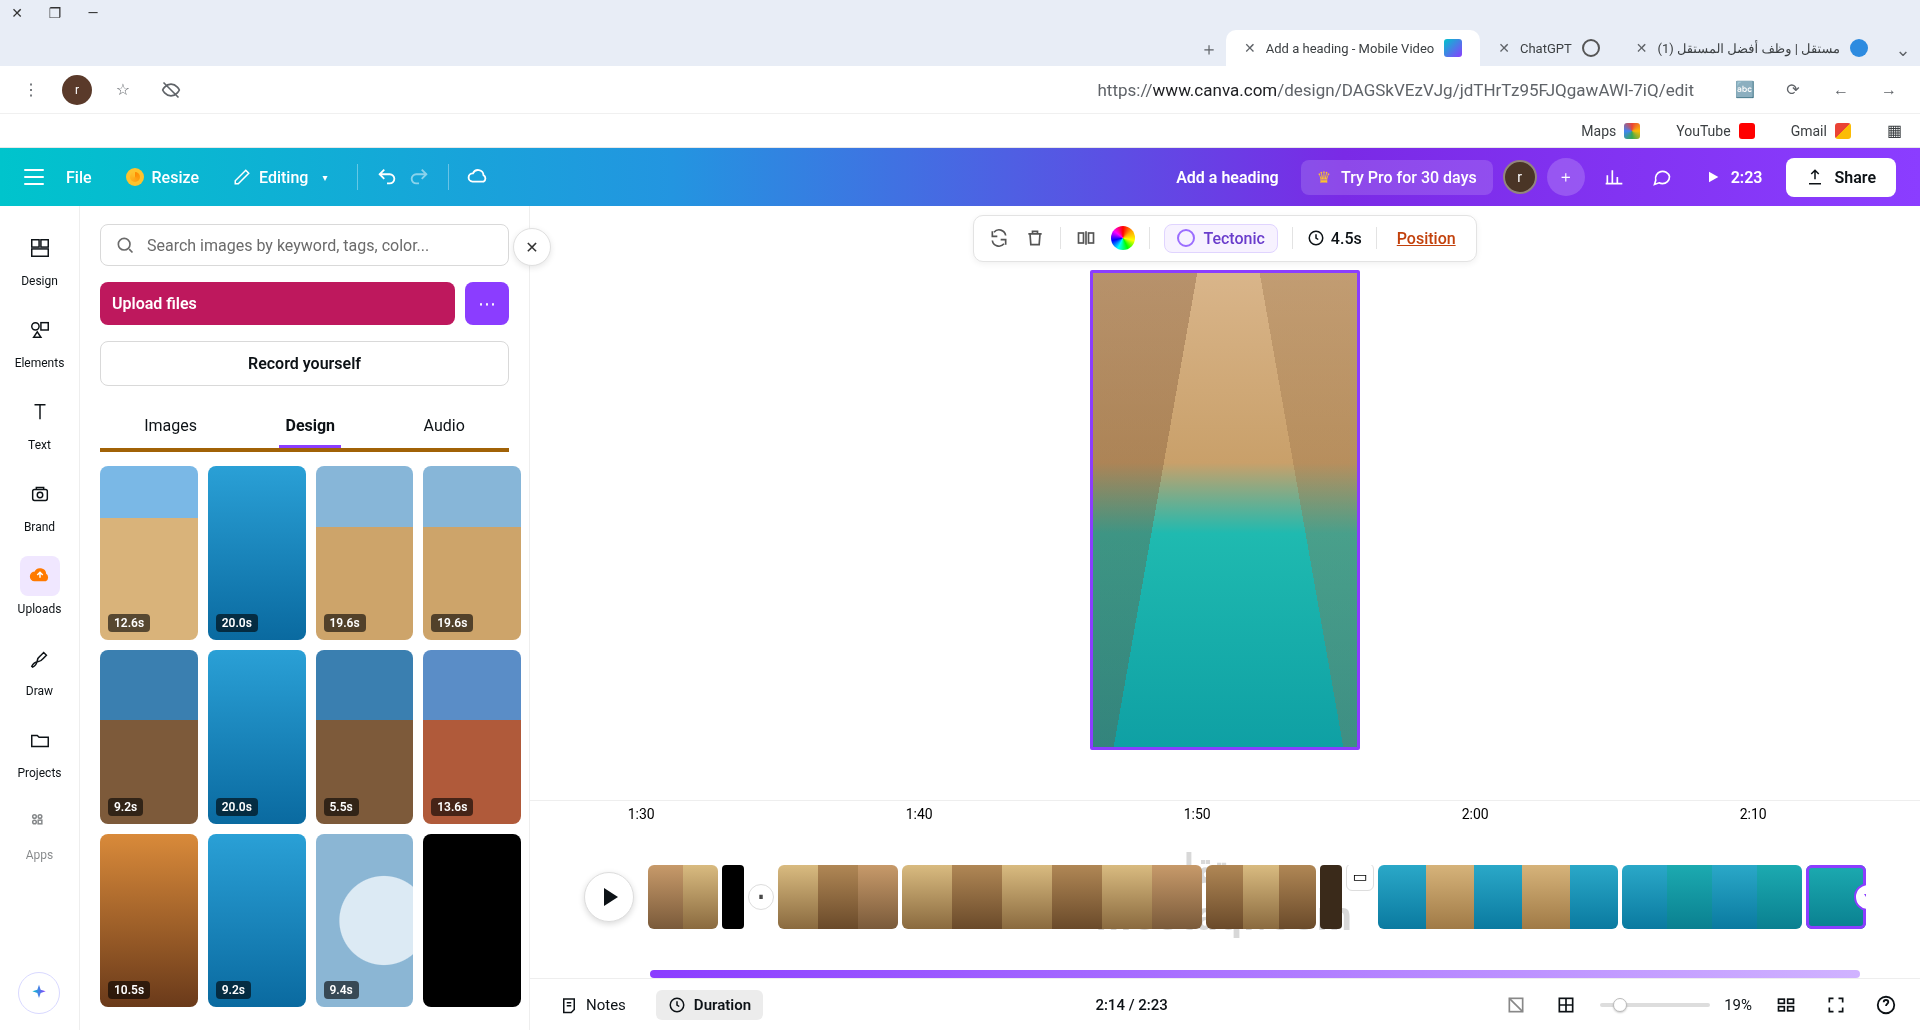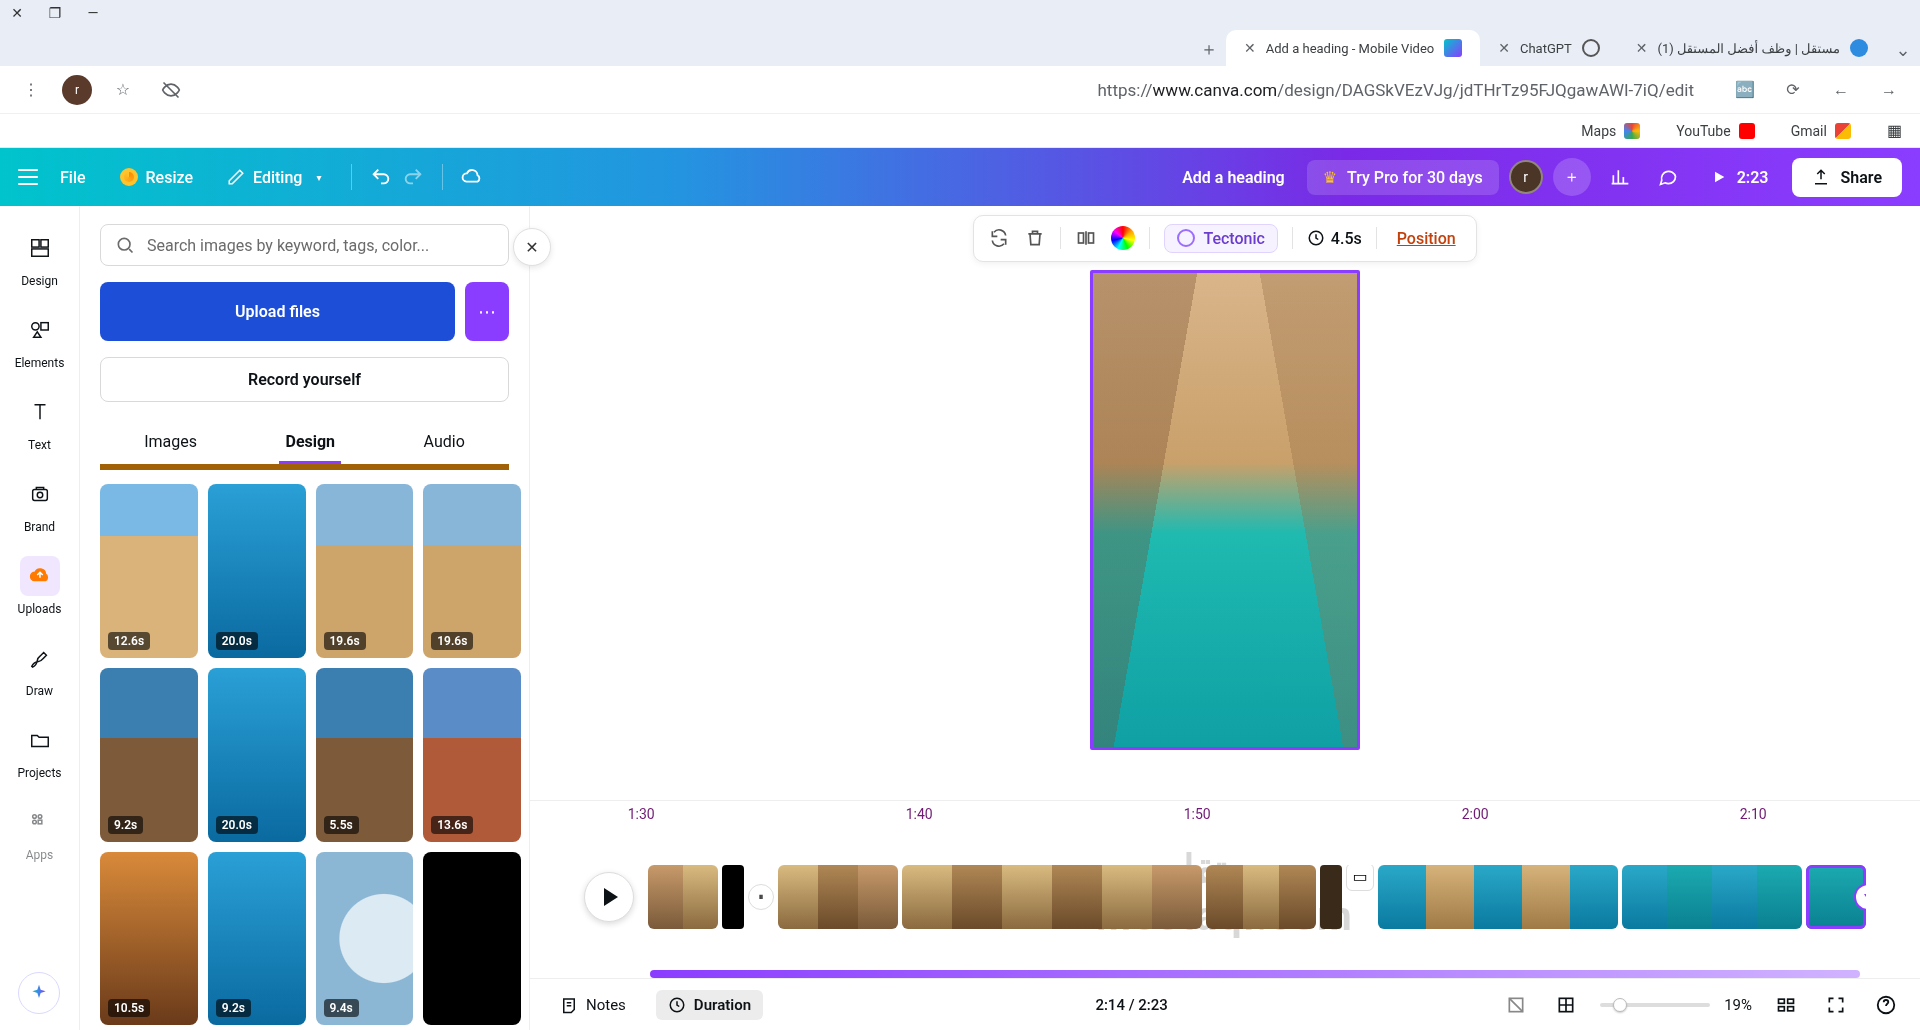--- a/index.html
+++ b/index.html
@@ -24,21 +24,21 @@
   .addrbar .avatar { width: 30px; height: 30px; border-radius: 50%; background: #5a3a2a; color:#fff; font-size:12px; display:flex;align-items:center;justify-content:center; }
   .addrbar .url { flex: 1; text-align: right; padding-right: 20px; font-size: 17px; color: #5f6368; }
   .addrbar .url .host { color: #202124; }
 
   
   .bookbar { height: 34px; background: #fff; display: flex; align-items: center; justify-content: flex-end; padding: 0 18px; gap: 36px; font-size: 14px; color:#3c4043; border-bottom: 1px solid #e8e8e8; }
   .bookbar .bm { display:flex; align-items:center; gap:8px; }
   .bm-icon { width:16px; height:16px; border-radius:3px; }
 
   
-  .topbar { height: 58px; background: linear-gradient(90deg, #00c4cc 0%, #2395e0 35%, #7a2ae6 70%, #8b3dff 100%); display:flex; align-items:center; padding: 0 18px; color:#fff; gap: 10px; }
+  .topbar { height: 58px; background: linear-gradient(90deg, #00c4cc 0%, #2395e0 35%, #7a2ae6 70%, #8b3dff 100%); display:flex; align-items:center; padding: 0 24px; color:#fff; gap: 10px; }
   .topbar .hamburger { width: 20px; height: 16px; display:flex; flex-direction:column; justify-content:space-between; }
   .topbar .hamburger span { height:2px; background:#fff; border-radius:1px; }
   .topbar .menu-item { padding: 6px 12px; font-size: 16px; font-weight: 500; display:flex; align-items:center; gap:8px; }
   .topbar .crown { width:18px;height:18px; background:#fec32d; border-radius:50%; display:inline-block; position:relative; }
   .topbar .crown::after{content:"";position:absolute;inset:4px;background:conic-gradient(#ff8a00,#fec32d);border-radius:50%;}
   .topbar .editing-dd::after { content:"▾"; margin-left:6px; font-size:10px; }
   .topbar .vsep { width:1px; height:26px; background: rgba(255,255,255,.35); margin:0 8px; }
   .topbar .tool-icon { width:22px; height:22px; display:flex; align-items:center; justify-content:center;}
   .topbar .flex-spacer { flex:1; }
   .topbar .try-pro { background: rgba(255,255,255,.15); padding: 8px 16px; border-radius: 8px; display:flex; align-items:center; gap:10px; font-weight:500; }
@@ -58,24 +58,24 @@
   .vnav .vicon-wrap{width:40px;height:40px;border-radius:8px;display:flex;align-items:center;justify-content:center;}
   .vnav .vicon { width:22px;height:22px; }
   .vnav .ai-bubble{position:absolute;bottom:16px;left:18px;width:42px;height:42px;border-radius:50%;border:1px solid #d9d9ff;display:flex;align-items:center;justify-content:center;}
 
   
   .panel { width: 450px; border-right:1px solid #eee; display:flex; flex-direction:column; position:relative; }
   .close-panel { position:absolute; right:-22px; top:22px; width:38px;height:38px;border-radius:50%;background:#fff;border:1px solid #e0e0e0;display:flex;align-items:center;justify-content:center;font-size:16px;color:#333; box-shadow:0 2px 6px rgba(0,0,0,.1);}
   .panel-inner{padding:18px 20px 0 20px; display:flex;flex-direction:column;gap:16px;}
   .search-box { display:flex;align-items:center;gap:12px;border:1px solid #d9d9d9;border-radius:8px;padding:10px 14px;color:#6b6b6b; font-size:16px;}
   .btn-row{display:flex;gap:10px;}
-  .btn-upload{flex:1;background:#1d4ed8;color:#fff;border-radius:8px;padding:20px;text-align:center;font-weight:600;font-size:16px;}
+  .btn-upload{flex:1;background:#be185d;color:#fff;border-radius:8px;padding:12px;font-weight:600;font-size:16px;}
   .btn-more{width:44px;background:#8b3dff;color:#fff;border-radius:8px;display:flex;align-items:center;justify-content:center;font-size:18px;}
   .btn-record{border:1px solid #d9d9d9;border-radius:8px;padding:12px;text-align:center;font-weight:600;font-size:16px;color:#0d1216;}
-  .ptabs{display:flex;justify-content:space-around;border-bottom:6px solid #a16207;margin-top:4px;}
+  .ptabs{display:flex;justify-content:space-around;border-bottom:4px solid #a16207;margin-top:4px;}
   .ptab{padding:10px 6px;font-size:16px;color:#0d1216;}
   .ptab.active{font-weight:700;border-bottom:3px solid #8b3dff;}
   .thumb-scroll{flex:1;overflow-y:auto;padding:14px 8px 14px 20px;}
   .thumb-scroll::-webkit-scrollbar{width:14px;}
   .thumb-scroll::-webkit-scrollbar-thumb{background:#c8c8c8;border-radius:8px;border:3px solid #fff;}
   .thumb-grid{display:grid;grid-template-columns:repeat(4, 1fr);gap:10px;}
   .thumb{position:relative;aspect-ratio:9/16;border-radius:8px;overflow:hidden;}
   .thumb .dur{position:absolute;left:8px;bottom:8px;background:rgba(0,0,0,.6);color:#fff;font-size:12px;font-weight:600;padding:2px 6px;border-radius:4px;}
   
   .th-black{background:#000;}
@@ -102,21 +102,21 @@
   .canvas-wrap{flex:1;display:flex;align-items:flex-start;justify-content:center;padding-top:10px;position:relative;}
   .canvas-frame{width:270px;height:480px;border:3px solid #8b3dff;border-radius:2px;background:linear-gradient(180deg,#d9b58a 0%,#c9a06a 40%,#1fbab0 55%,#0fa0a4 100%);position:relative;}
   
   .canvas-frame::before{content:"";position:absolute;inset:0;background:
      linear-gradient(100deg, rgba(120,80,50,.35) 0 30%, transparent 30%),
      linear-gradient(260deg, rgba(150,110,70,.35) 0 28%, transparent 28%);}
   .watermark{position:absolute;left:50%;bottom:0;transform:translate(-50%,140px);font-size:40px;font-weight:700;color:rgba(200,200,200,.7);letter-spacing:2px;text-align:center;white-space:nowrap;}
 
   
   .timeline{height:230px;border-top:1px solid #eee;display:flex;flex-direction:column;position:relative;}
-  .time-ruler{height:26px;display:flex;align-items:center;color:#701a75;font-size:14px;position:relative;padding-left:110px;}
+  .time-ruler{height:26px;display:flex;align-items:center;color:#000000;font-size:14px;position:relative;padding-left:110px;}
   .time-ruler .tick{position:absolute;transform:translateX(-50%);}
   .track-row{flex:1;display:flex;align-items:center;padding-left:54px;gap:6px;position:relative;}
   .play-big{width:50px;height:50px;border-radius:50%;background:#fff;border:1px solid #ddd;box-shadow:0 2px 6px rgba(0,0,0,.15);display:flex;align-items:center;justify-content:center;margin-right:8px;}
   .play-big::after{content:"";border-left:14px solid #0d1216;border-top:9px solid transparent;border-bottom:9px solid transparent;margin-left:3px;}
   .clips{flex:1;height:64px;display:flex;gap:4px;overflow:hidden;position:relative;}
   .clip{height:64px;border-radius:6px;display:flex;overflow:hidden;}
   .clip.sel{outline:3px solid #8b3dff;outline-offset:-3px;position:relative;}
   .clip .fr{flex:1;}
   .marker-out{position:absolute;right:-16px;top:50%;transform:translateY(-50%);width:28px;height:28px;border-radius:50%;background:#fff;border:2px solid #8b3dff;display:flex;align-items:center;justify-content:center;}
   .marker-out::after{content:"";width:0;height:0;border-top:6px solid #8b3dff;border-left:4px solid transparent;border-right:4px solid transparent;}

